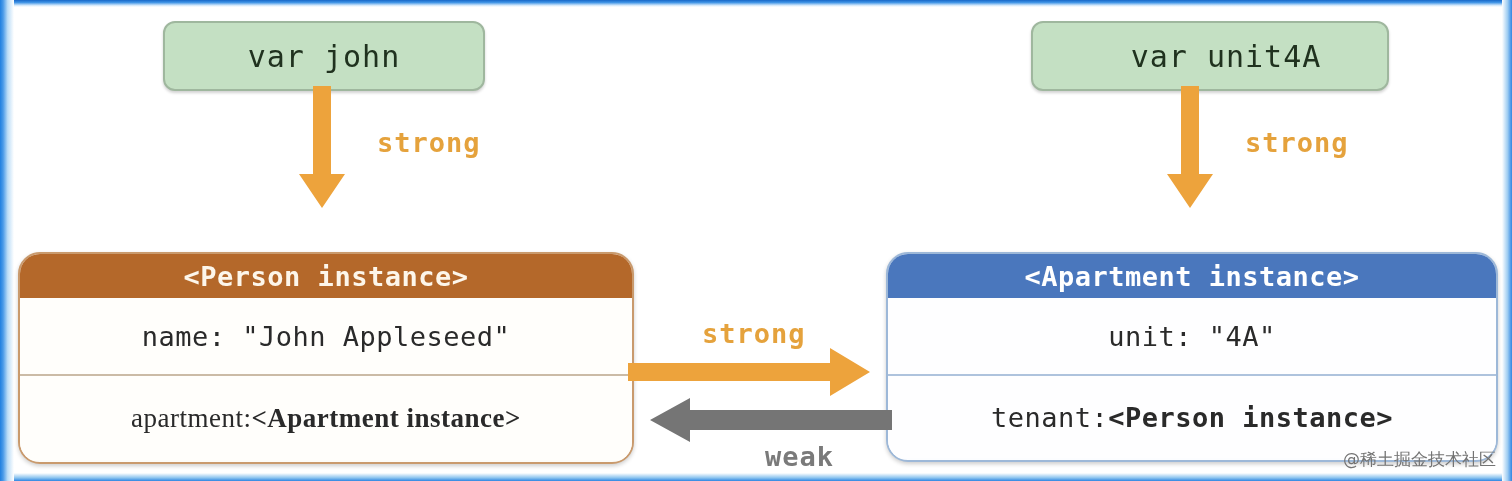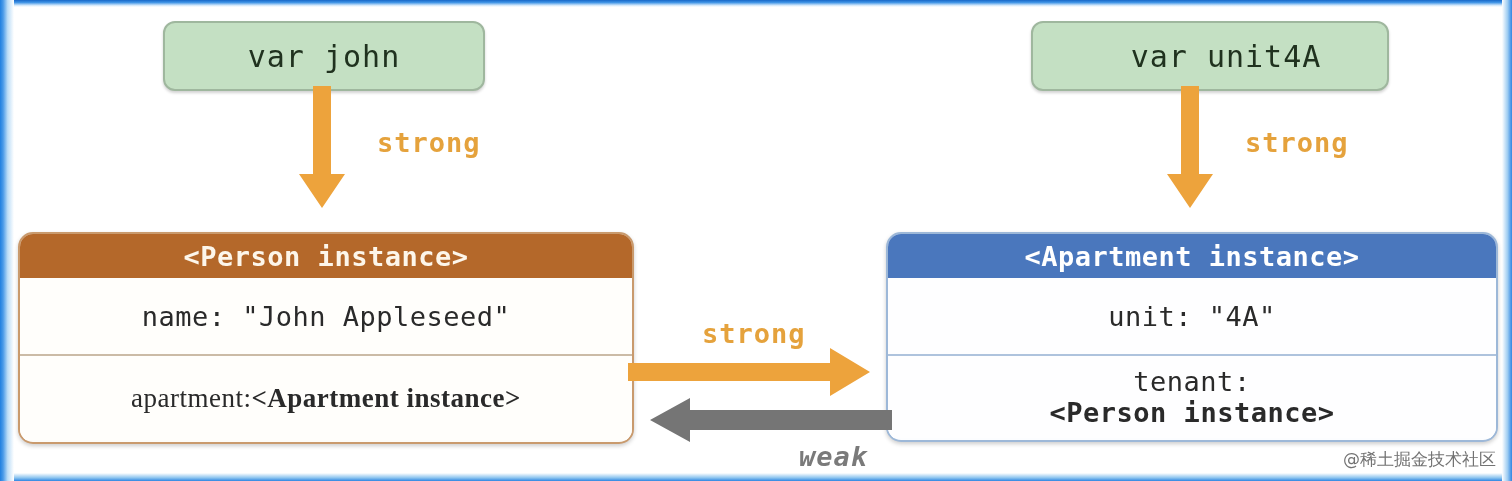--- a/index.html
+++ b/index.html
@@ -52,24 +52,25 @@
     justify-content: center;
     color: #20321f;
     font-size: 30px;
     letter-spacing: 1px;
     box-shadow: 0 2px 3px rgba(0,0,0,0.18);
   }
 
   
   .inst-box {
     position: absolute;
-    border-radius: 15px;
+    border-radius: 22px;
     overflow: hidden;
     background: #fdfcf9;
     box-shadow: 0 2px 4px rgba(0,0,0,0.20);
+    margin-top: 20px;
   }
   .inst-person { border: 2px solid #c99a6d; }
   .inst-apartment { border: 2px solid #9db8d8; background: #fcfdff; }
 
   .inst-header {
     height: 44px;
     display: flex;
     align-items: center;
     justify-content: center;
     color: #fdf6ea;
@@ -84,21 +85,21 @@
     display: flex;
     align-items: center;
     justify-content: center;
     color: #2a2a2a;
     font-size: 27px;
     letter-spacing: 0.5px;
     background: #fffefb;
   }
   .inst-apartment .inst-row { background: #fefeff; }
   .row-divider-person { border-top: 2px solid #cbbba6; }
-  .row-divider-apartment { border-top: 2px solid #aec3dd; flex-direction: column; }
+  .row-divider-apartment { border-top: 2px solid #aec3dd; }
   .row-strong { font-weight: bold; }
 
   
   .arrow {
     position: absolute;
   }
 
   
   .edge-label {
     position: absolute;
@@ -173,17 +174,17 @@
   </div>
 
   <svg class="arrow" style="left:628px; top:344px; width:244px; height:56px;" viewBox="0 0 244 56">
     <polygon points="0,19 202,19 202,4 242,28 202,52 202,37 0,37" fill="#eda33c"></polygon>
   </svg>
   <div class="edge-label label-strong" style="left:682px; top:318px;">strong</div>
 
   <svg class="arrow" style="left:648px; top:396px; width:244px; height:48px;" viewBox="0 0 244 48">
     <polygon points="244,14 42,14 42,2 2,24 42,46 42,34 244,34" fill="#757575"></polygon>
   </svg>
-  <div class="edge-label label-weak" style="left:779px; top:441px;font-style:italic;">weak</div>
+  <div class="edge-label label-weak" style="left:745px; top:441px;">weak</div>
 
   <div class="watermark">@稀土掘金技术社区</div>
 
 </div>
 
 </body></html>

